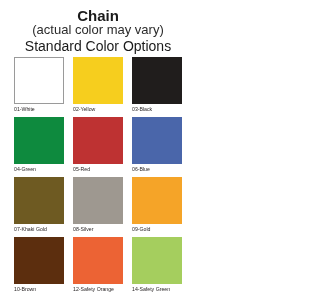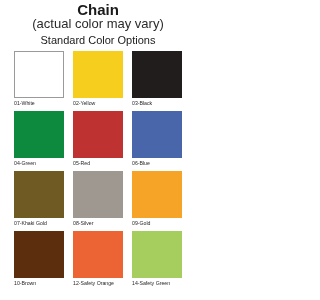--- a/index.html
+++ b/index.html
@@ -11,40 +11,40 @@
     height: 300px;
     background: #ffffff;
     font-family: "Liberation Sans", sans-serif;
     color: #231f20;
     overflow: hidden;
   }
   .page {
     width: 196px;
     height: 300px;
     box-sizing: border-box;
-    padding: 2px 0 0 0;
+    padding: 8px 0 0 0;
     position: relative;
   }
   .header {
     text-align: center;
   }
   .title {
     font-size: 15px;
     font-weight: bold;
     line-height: 16px;
     letter-spacing: 0px;
     color: #1a1a1a;
   }
   .subtitle {
     font-size: 13px;
     line-height: 11px;
     color: #2b2b2b;
   }
   .section-title {
-    font-size: 11px;
+    font-size: 14px;
     line-height: 18px;
     color: #1a1a1a;
     text-align: center;
     padding-top: 2px;
   }
   .grid {
     padding: 2px 14px 0 14px;
     box-sizing: border-box;
     width: 196px;
   }

